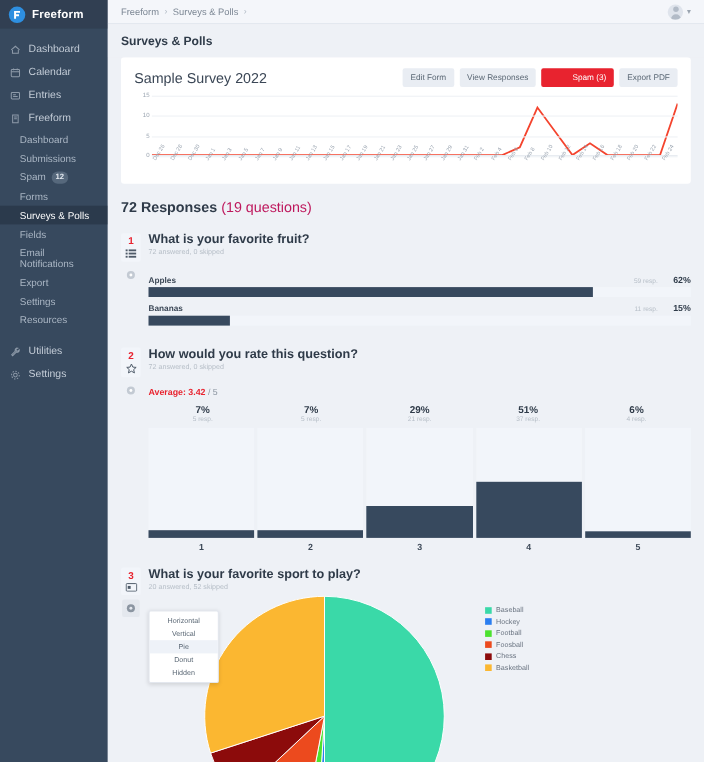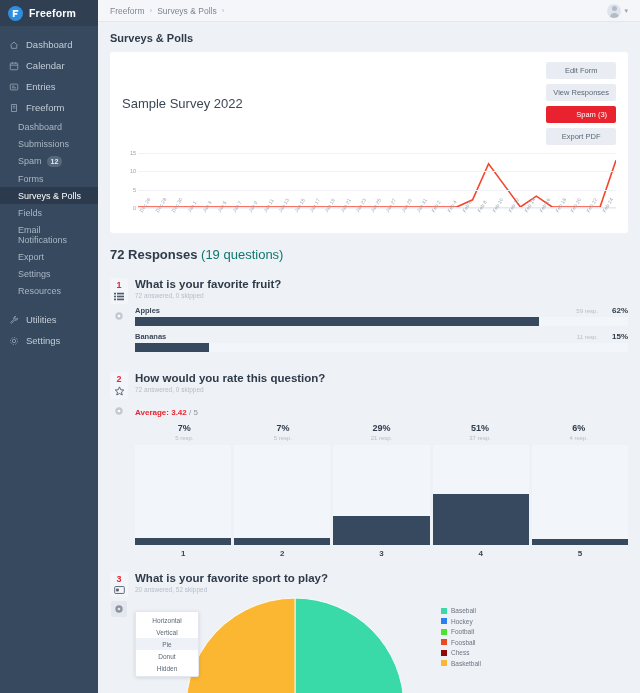--- a/index.html
+++ b/index.html
@@ -78,21 +78,21 @@
   .pagehead { background: #eef1f6; padding: 10px 12px 8px; }
   .pagehead h1 { font-size: 11px; font-weight: bold; color: #2f3b49; }
 
   .scroll { flex:1; overflow:hidden; padding: 0 12px; }
 
   .card {
     background: #fff; border-radius: 3px; padding: 10px 12px 0 12px;
   }
   .card-head { display:flex; align-items:center; justify-content:space-between; padding-bottom:4px;}
   .survey-title { font-size: 13px; color: #3b4756; font-weight: normal; }
-  .btns { display:flex; gap:5px;flex-direction:column; }
+  .btns { display:flex; gap:5px; }
   .btn {
     background: #e9edf3; color: #5b6875; border:none; border-radius:2px;
     font-size: 7.5px; padding: 4px 7px; cursor:pointer; font-family:inherit; white-space:nowrap;
   }
   .btn.danger { background: #e8232f; color:#fff;padding-left:28px; }
 
   
   .linechart { padding: 4px 0 0 0; position: relative; }
   .lc-wrap { display:flex; }
   .lc-yaxis { width: 16px; position: relative; height: 55px; }
@@ -104,39 +104,39 @@
   .lc-svg { position:absolute; inset:0; width:100%; height:100%; }
   .lc-xlabels { display:flex; margin-left:16px; height: 25px; }
   .lc-xlabels span {
     flex:1; font-size:5px; color:#9aa4b0; transform: rotate(-58deg);
     transform-origin: left top; white-space:nowrap; margin-top:2px;
   }
 
   
   .resp-head { padding: 14px 0 6px 0; font-size: 13px; color: #3b4756; }
   .resp-head b { font-weight: bold; color:#2f3b49; }
-  .resp-head .muted { color:#0f766e; }
+  .resp-head .muted { color:#be185d; }
 
   
   .q { display:flex; gap:7px; padding: 10px 0 4px 0; }
   .q-gutter { width: 18px; flex:0 0 18px; display:flex; flex-direction:column; align-items:center; gap:4px;}
   .q-numbox {
     width:18px; background:#f2f5fa; border-radius:2px; padding:2px 0 3px;
     display:flex; flex-direction:column; align-items:center; gap:2px;
   }
   .q-num { color:#e8232f; font-weight:bold; font-size:9px; line-height:10px;}
   .q-type-icon { color:#5b6875; display:flex; }
   .q-gear { width:16px;height:16px;display:flex;align-items:center;justify-content:center;color:#c3cad3;cursor:pointer;}
   .q-gear.boxed { background:#e4e8ee; border-radius:2px; color:#8b95a1;}
   .q-body { flex:1; }
   .q-title { font-size: 11.5px; font-weight:bold; color:#2f3b49; }
   .q-meta { font-size: 6.5px; color:#b6bec7; margin-top:2px; }
 
   
-  .hbars { margin-top: 7px; }
+  .hbars { margin-top: 17px; }
   .hbar-row { margin-bottom: 6px; }
   .hbar-top { display:flex; align-items:baseline; }
   .hbar-label { font-size:7.5px; font-weight:bold; color:#3b4756; flex:1; }
   .hbar-count { font-size:6px; color:#b6bec7; margin-right:8px; }
   .hbar-pct { font-size:8px; font-weight:bold; color:#2f3b49; width:22px; text-align:right; }
   .hbar-track { height:9px; background:#f2f5fa; margin-top:2px; }
   .hbar-fill { height:9px; background:#37495e; }
 
   
   .avg { font-size:8px; color:#e8232f; font-weight:bold; margin-top:15px;}

